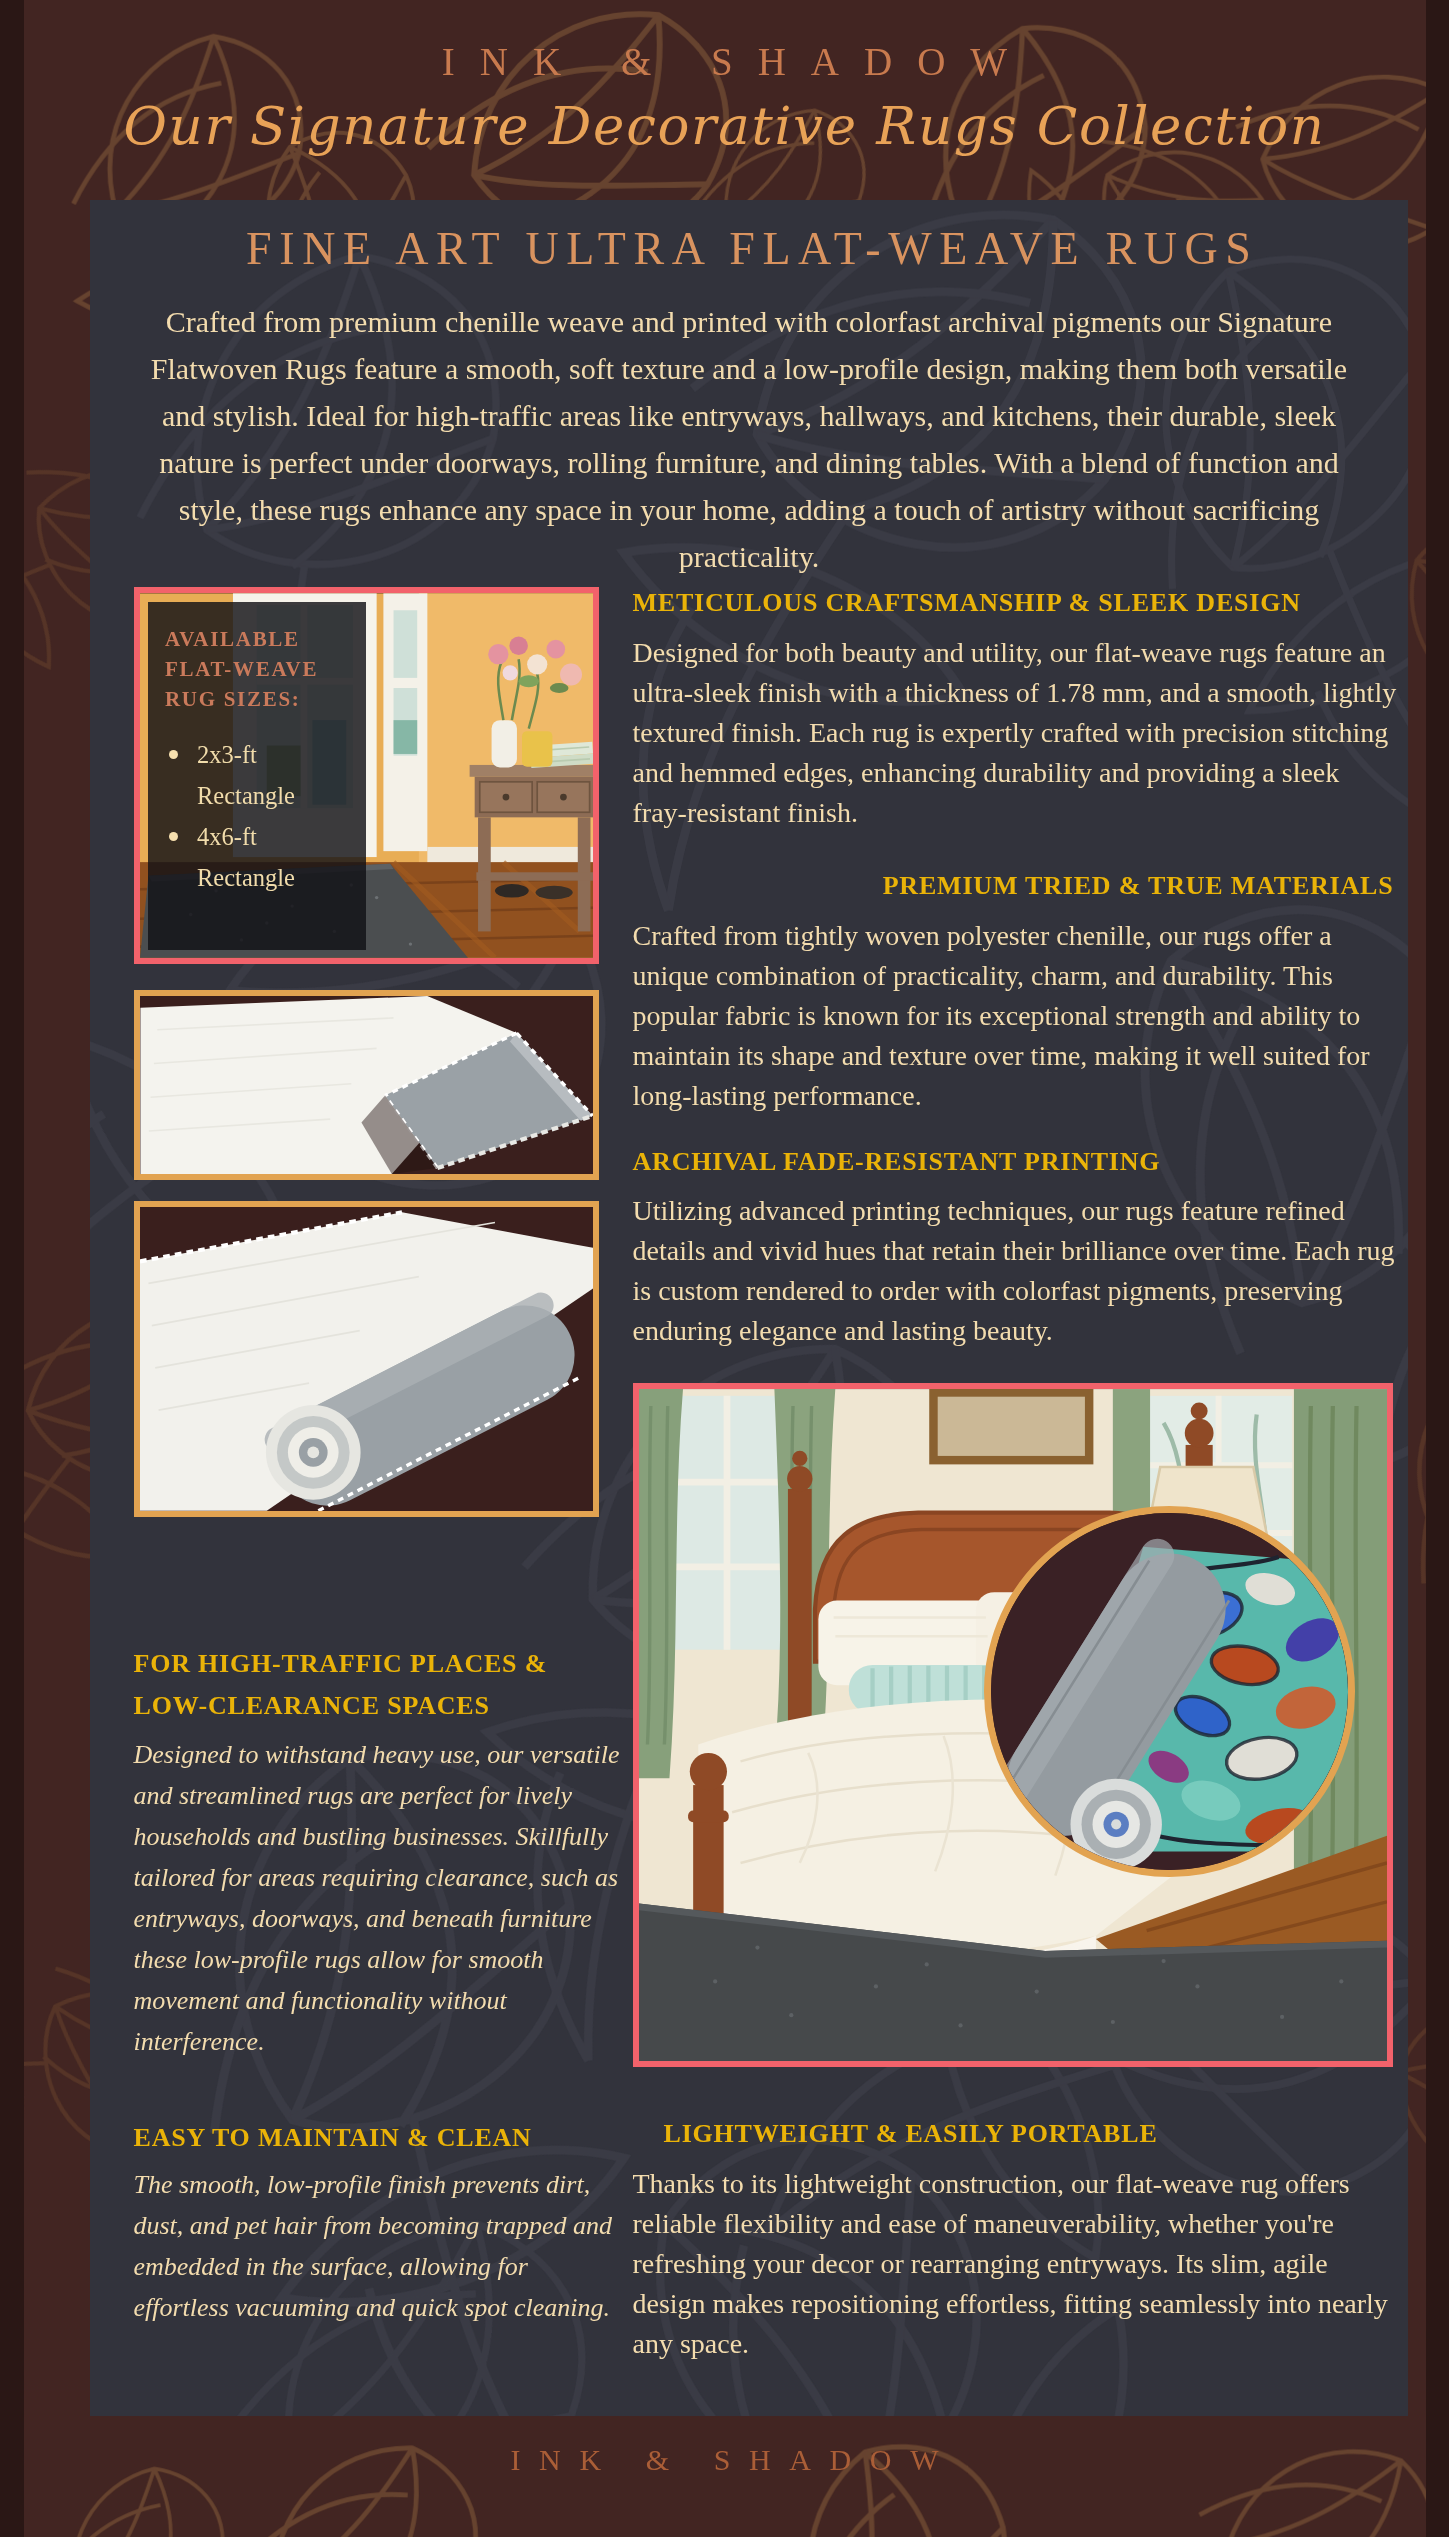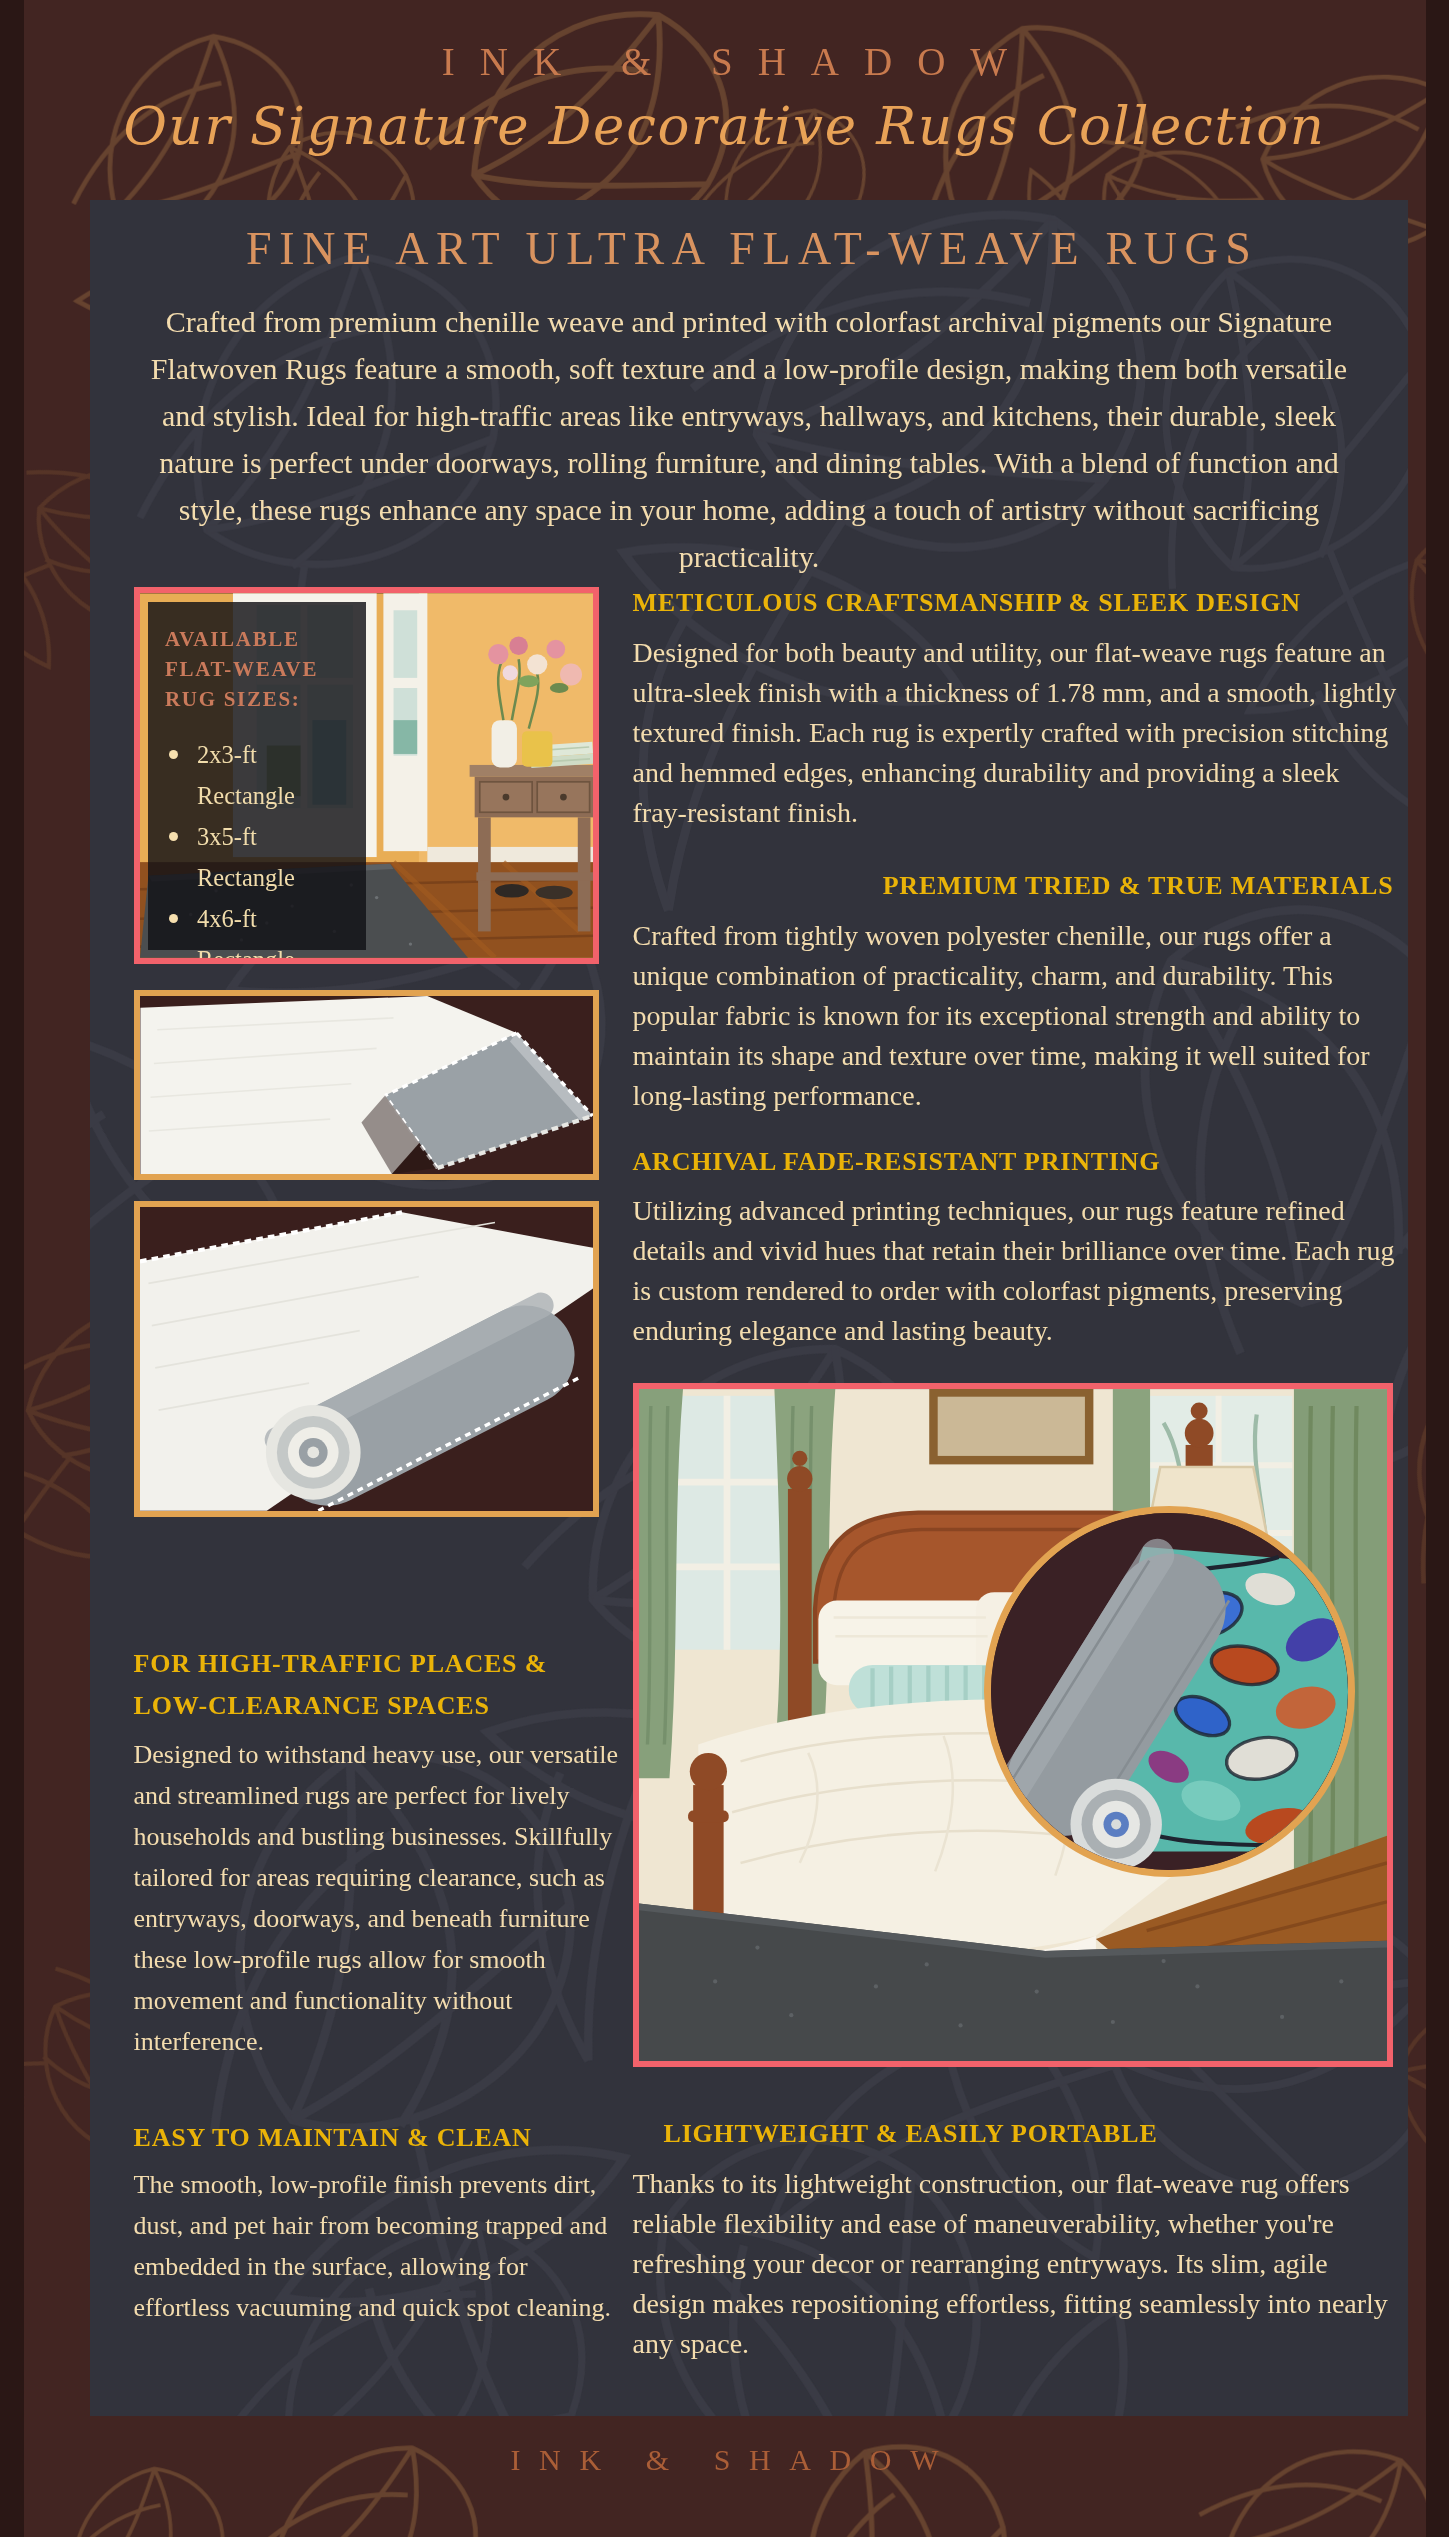--- a/index.html
+++ b/index.html
@@ -31,21 +31,21 @@
   }
   .intro{
     left:41px;top:98px;width:1237px;text-align:center;
     font-size:30px;line-height:47px;color:#f3dcae;
   }
   .copper-h{
     font-weight:bold;color:#eab308;letter-spacing:0.8px;
     font-size:26px;line-height:42px;
   }
   .body-text{color:#f3dcae;font-size:28px;line-height:40px;}
-  .left-body{color:#f3dcae;font-size:26px;line-height:41px;}
+  .left-body{color:#f3dcae;font-size:26px;line-height:41px;font-style:italic;}
   .coral-frame{border:6.8px solid #f2626b;background:#3a201e;}
   .gold-frame{border:6.8px solid #e2a351;background:#3a201e;}
   .photo-box{overflow:hidden;}
   
   .sizes-overlay{
     position:absolute;left:8.5px;top:8.5px;width:218px;height:348px;
     background:rgba(17,17,22,0.82);box-sizing:border-box;padding:22px 13.5px 0 17px;
   }
   .sizes-title{
     font-weight:bold;color:#ca7a5b;font-size:21px;line-height:30px;letter-spacing:1.7px;
@@ -202,21 +202,20 @@
             <circle cx="438" cy="94" r="9" fill="#f0d9dd"></circle>
             <ellipse cx="460" cy="104" rx="12" ry="7" fill="#7fa35c"></ellipse>
             <ellipse cx="496" cy="112" rx="11" ry="6" fill="#6c8a4f"></ellipse>
           </g>
         </g>
       </svg>
       <div class="sizes-overlay">
         <div class="sizes-title">AVAILABLE FLAT-WEAVE RUG SIZES:</div>
         <ul class="sizes-list">
           <li class="size-item">2x3-ft Rectangle</li>
-          <li class="size-item">3x5-ft Rectangle</li>
           <li class="size-item">4x6-ft Rectangle</li>
 
         </ul>
       </div>
     </div>
 
     <div class="abs gold-frame photo-box" style="left:44px;top:790px;width:453px;height:178px;">
       <svg width="453" height="178" viewBox="0 0 536 211">
         <rect width="536" height="211" fill="#3a1f1d"></rect>
         <polygon points="0,14 340,0 446,44 298,211 0,211" fill="#f4f3ee"></polygon>

